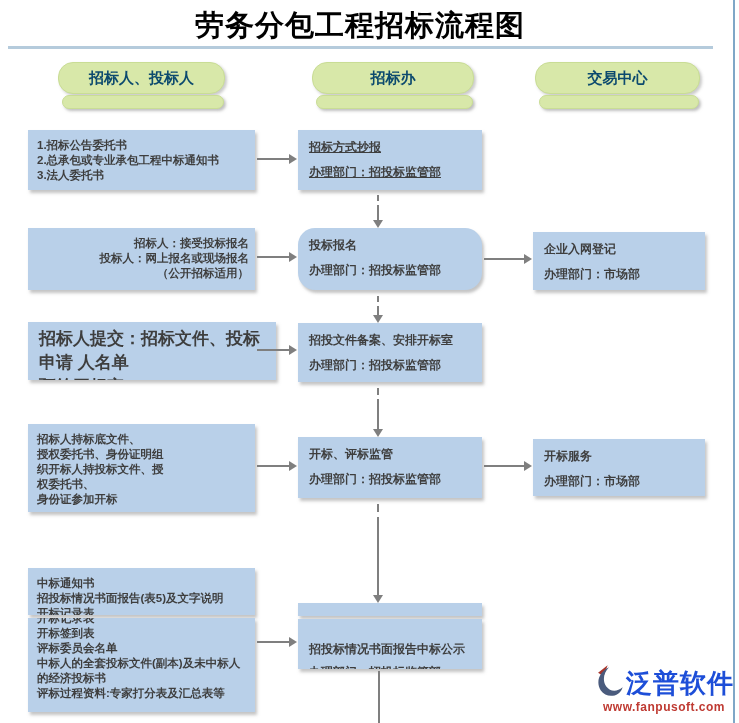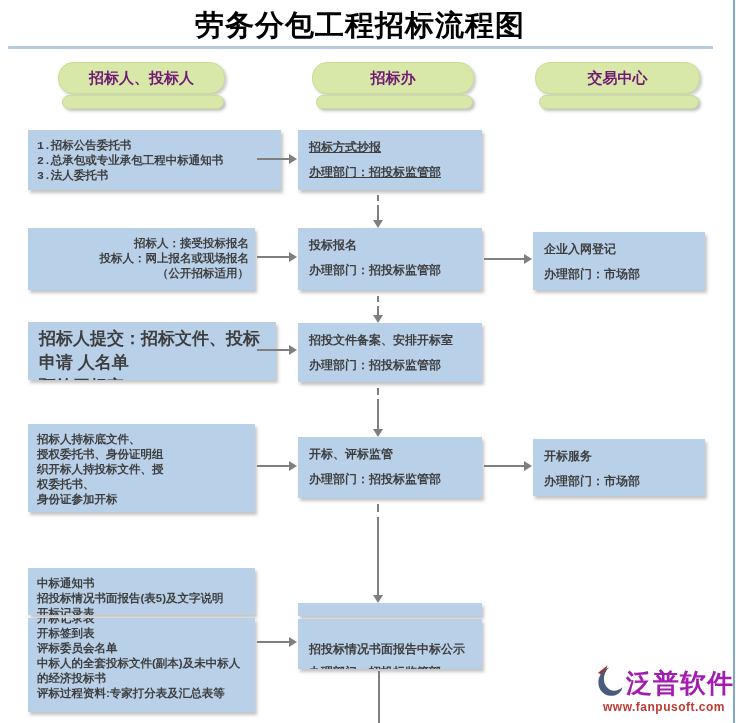--- a/index.html
+++ b/index.html
@@ -11,21 +11,21 @@
     position:absolute;top:6px;left:0;width:720px;text-align:center;
     font-family:"Liberation Serif","DejaVu Serif",serif;
     font-size:29px;font-weight:bold;color:#000000;letter-spacing:1px;
   }
   .rule{position:absolute;left:8px;top:46px;width:705px;height:3px;background:#b5cbdc;}
   .frame-right{position:absolute;top:0;left:733px;width:2px;height:723px;background:#7fa7c7;}
 
   .pill-main{
     position:absolute;height:30px;background:#d8e8a9;border:1px solid #c9dd95;
     border-radius:15px;display:flex;align-items:center;justify-content:center;
-    font-size:15px;font-weight:bold;color:#701a75;
+    font-size:15px;font-weight:bold;color:#0c4a6e;
     box-shadow:2px 2px 3px rgba(140,140,140,0.45);
   }
   .pill-tail{
     position:absolute;height:12px;background:#d8e8a9;border:1px solid #c9dd95;
     border-radius:8px;box-shadow:2px 2px 3px rgba(130,130,130,0.5);
   }
 
   .node{
     position:absolute;background:#b9d0e9;color:#3e3e3e;font-weight:bold;
     white-space:pre-line;box-shadow:2px 3px 3px rgba(140,140,140,0.5);
@@ -36,59 +36,59 @@
   .clip-top{padding-top:0;}
   .clip-top .shift{display:block;margin-top:-7px;}
 
   .hline{position:absolute;height:2px;background:#7f7f7f;}
   .hhead{position:absolute;width:0;height:0;border-top:5px solid transparent;border-bottom:5px solid transparent;border-left:8px solid #7f7f7f;}
   .vdash,.vline{position:absolute;width:2px;background:#7f7f7f;}
   .vhead{position:absolute;width:0;height:0;border-left:5px solid transparent;border-right:5px solid transparent;border-top:8px solid #7f7f7f;}
 
   .logo{position:absolute;left:594px;top:664px;width:140px;}
   .logo-row{display:flex;align-items:center;}
-  .logo-brand{font-size:26px;font-weight:bold;color:#a21caf;letter-spacing:1px;line-height:30px;}
+  .logo-brand{font-size:26px;font-weight:bold;color:#1d4ed8;letter-spacing:1px;line-height:30px;}
   .logo-site{font-size:12px;font-weight:bold;color:#bf3a32;text-align:center;margin-top:-2px;letter-spacing:0.5px;}
 </style>
 </head>
 <body>
 
 <div id="stage">
 
   <div class="title">劳务分包工程招标流程图</div>
   <div class="rule"></div>
   <div class="frame-right"></div>
 
   <div class="pill-main" style="left:58px;top:62px;width:165px;">招标人、投标人</div>
   <div class="pill-tail" style="left:62px;top:95px;width:160px;"></div>
 
   <div class="pill-main" style="left:312px;top:62px;width:160px;">招标办</div>
   <div class="pill-tail" style="left:316px;top:95px;width:155px;"></div>
 
   <div class="pill-main" style="left:535px;top:62px;width:163px;">交易中心</div>
   <div class="pill-tail" style="left:539px;top:95px;width:158px;"></div>
 
-  <div class="node tight" style="left:28px;top:130px;width:253px;height:60px;font-family:Liberation Mono, monospace;">1.招标公告委托书
+  <div class="node tight" style="left:28px;top:130px;width:227px;height:60px;">1.招标公告委托书
 2.总承包或专业承包工程中标通知书
 3.法人委托书</div>
   <div class="hline" style="left:257px;top:158px;width:33px;"></div>
   <div class="hhead" style="left:289px;top:154px;"></div>
   <div class="node loose" style="left:298px;top:130px;width:184px;height:60px;text-decoration:underline;">招标方式抄报
 办理部门：招投标监管部</div>
 
   <div class="vdash" style="left:377px;top:195px;height:6px;"></div>
   <div class="vline" style="left:377px;top:205px;height:15px;"></div>
   <div class="vhead" style="left:373px;top:220px;"></div>
 
   <div class="node tight" style="left:28px;top:228px;width:227px;height:62px;text-align:right;">招标人：接受投标报名
 投标人：网上报名或现场报名
 （公开招标适用）</div>
   <div class="hline" style="left:257px;top:256px;width:33px;"></div>
   <div class="hhead" style="left:289px;top:252px;"></div>
-  <div class="node loose" style="left:298px;top:228px;width:184px;height:62px;">投标报名
+  <div class="node loose" style="left:298px;top:228px;width:184px;height:62px;border-radius:17px;">投标报名
 办理部门：招投标监管部</div>
   <div class="hline" style="left:484px;top:258px;width:41px;"></div>
   <div class="hhead" style="left:524px;top:254px;"></div>
   <div class="node loose" style="left:533px;top:232px;width:172px;height:58px;">企业入网登记
 办理部门：市场部</div>
 
   <div class="vdash" style="left:377px;top:296px;height:6px;"></div>
   <div class="vline" style="left:377px;top:306px;height:9px;"></div>
   <div class="vhead" style="left:373px;top:315px;"></div>
 

